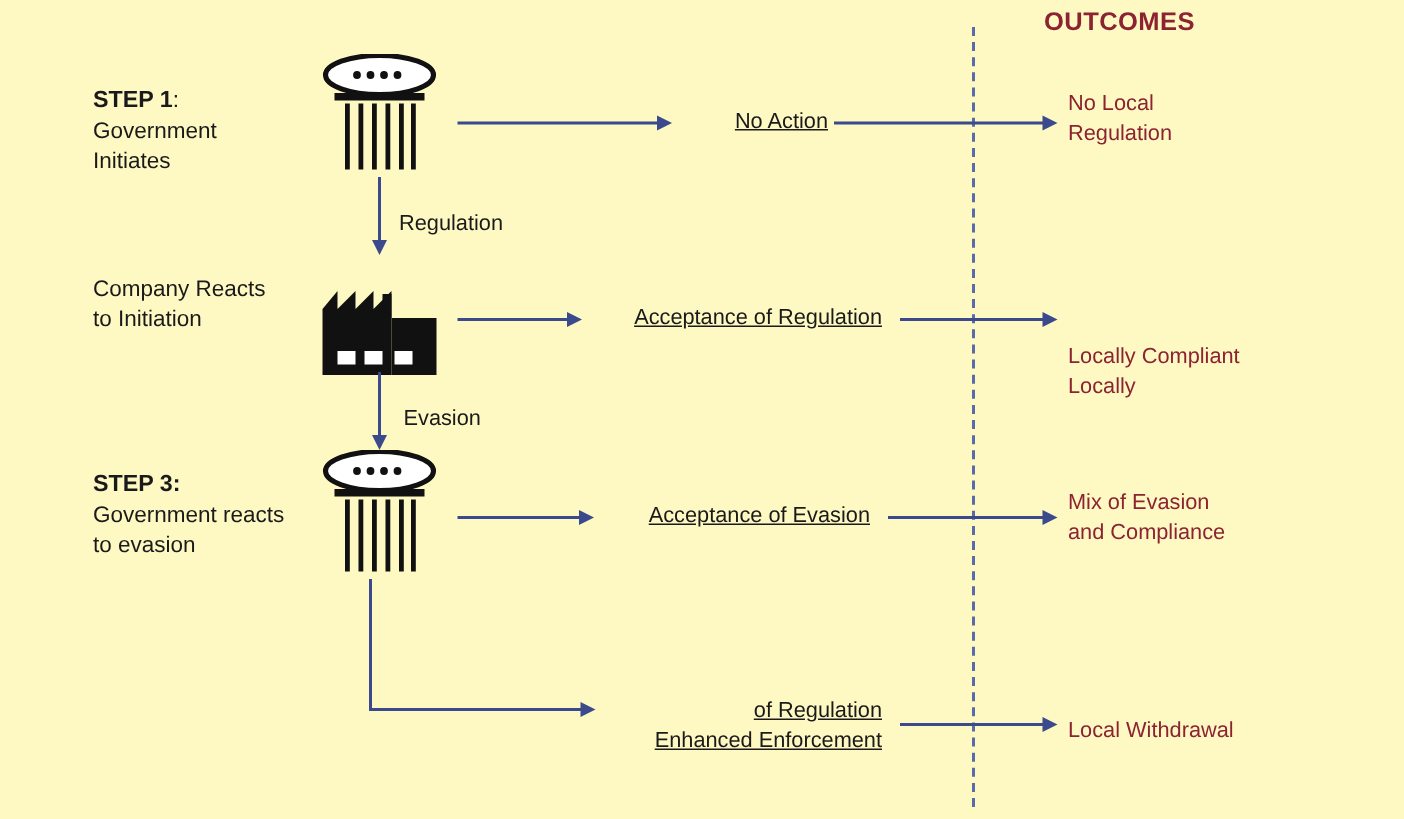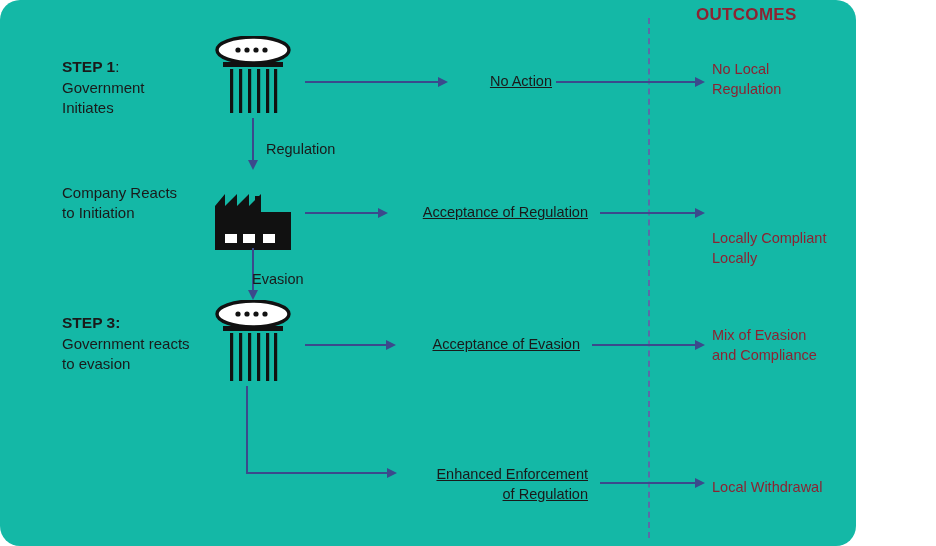--- a/index.html
+++ b/index.html
@@ -5,25 +5,24 @@
   html, body {
     margin: 0;
     padding: 0;
     background: #ffffff;
   }
   body {
     font-family: "Liberation Sans", sans-serif;
   }
   #canvas {
     position: relative;
-    width: 856px;
+    width: 936px;
     height: 546px;
-    background: #14b8a6;
+    background: #fef9c3;
     overflow: hidden;
-    border-radius: 20px;
   }
   .abs { position: absolute; }
 
   
   .outcomes-title {
     font-size: 17px;
     font-weight: bold;
     color: #8c2332;
     letter-spacing: 0.3px;
   }
@@ -166,21 +165,21 @@
   <div class="abs h-line" style="left:600px; top:212px; width:96px;"></div>
   <div class="abs arrow-right" style="left:695px; top:207.5px;"></div>
 
   <div class="abs outcome-text" style="left:712px; top:192px; width:220px;margin-top:37px;">
     <div>Locally Compliant</div>
     <div>Locally</div>
   </div>
 
   <div class="abs v-line" style="left:252px; top:248px; height:46px;"></div>
   <div class="abs arrow-down" style="left:247.5px; top:290px;"></div>
-  <div class="abs edge-label" style="left:252px; top:271px;text-align:center;">Evasion</div>
+  <div class="abs edge-label" style="left:269px; top:271px;text-align:center;">Evasion</div>
 
   <div class="abs step-label" style="left:62px; top:313px; width:200px;">
     <div><span class="strong">STEP 3:</span></div>
     <div>Government reacts</div>
     <div>to evasion</div>
   </div>
 
   <div class="abs" style="left:211px; top:300px;">
     <svg class="icon-column" width="84" height="85" viewBox="0 0 84 85" aria-hidden="true">
       <ellipse cx="42" cy="14" rx="36" ry="13" fill="#ffffff" stroke="#111111" stroke-width="3.4"></ellipse>
@@ -211,22 +210,22 @@
   <div class="abs outcome-text" style="left:712px; top:326px; width:220px;">
     <div>Mix of Evasion</div>
     <div>and Compliance</div>
   </div>
 
   <div class="abs v-line" style="left:246px; top:386px; height:87px;"></div>
   <div class="abs h-line" style="left:246px; top:472px; width:142px;"></div>
   <div class="abs arrow-right" style="left:387px; top:467.5px;"></div>
 
   <div class="abs mid-text" style="left:398px; top:465px; width:190px;">
+    <div>of Regulation</div>
     <div>Enhanced Enforcement</div>
-    <div>of Regulation</div>
   </div>
 
   <div class="abs h-line" style="left:600px; top:482px; width:96px;"></div>
   <div class="abs arrow-right" style="left:695px; top:477.5px;"></div>
 
   <div class="abs outcome-text" style="left:712px; top:478px; width:220px;">
     <div>Local Withdrawal</div>
   </div>
 
 </div>

